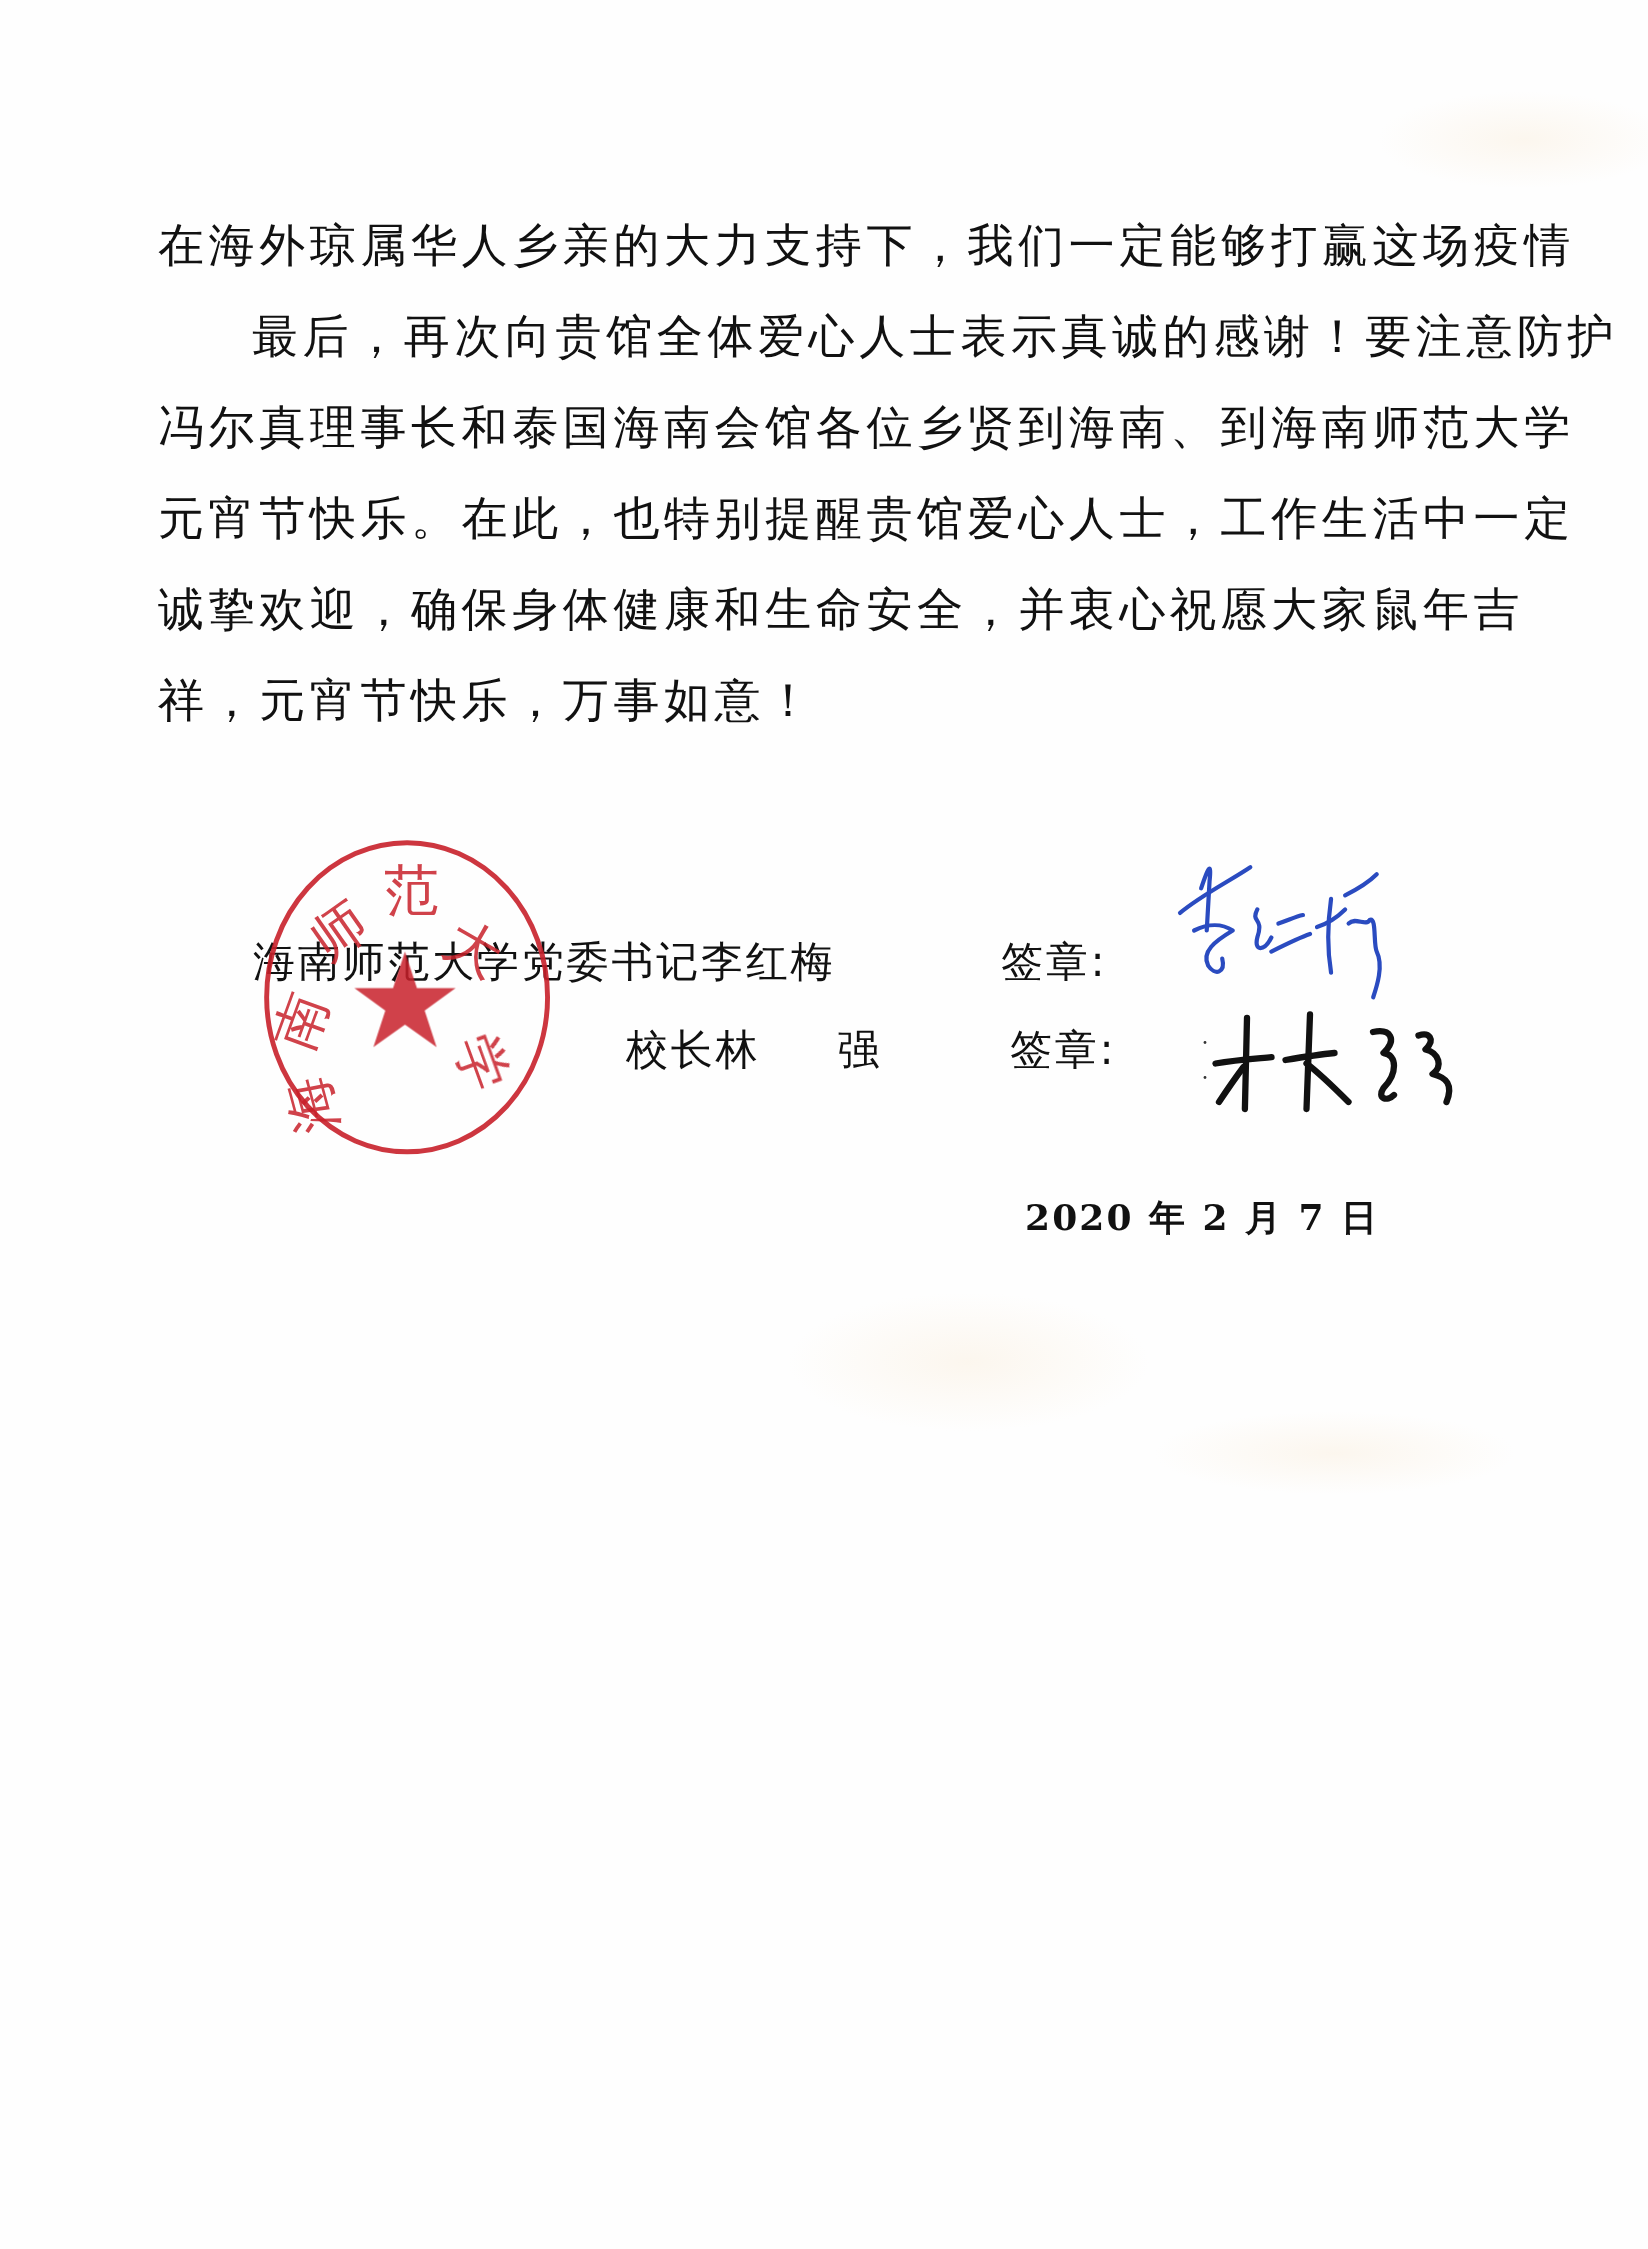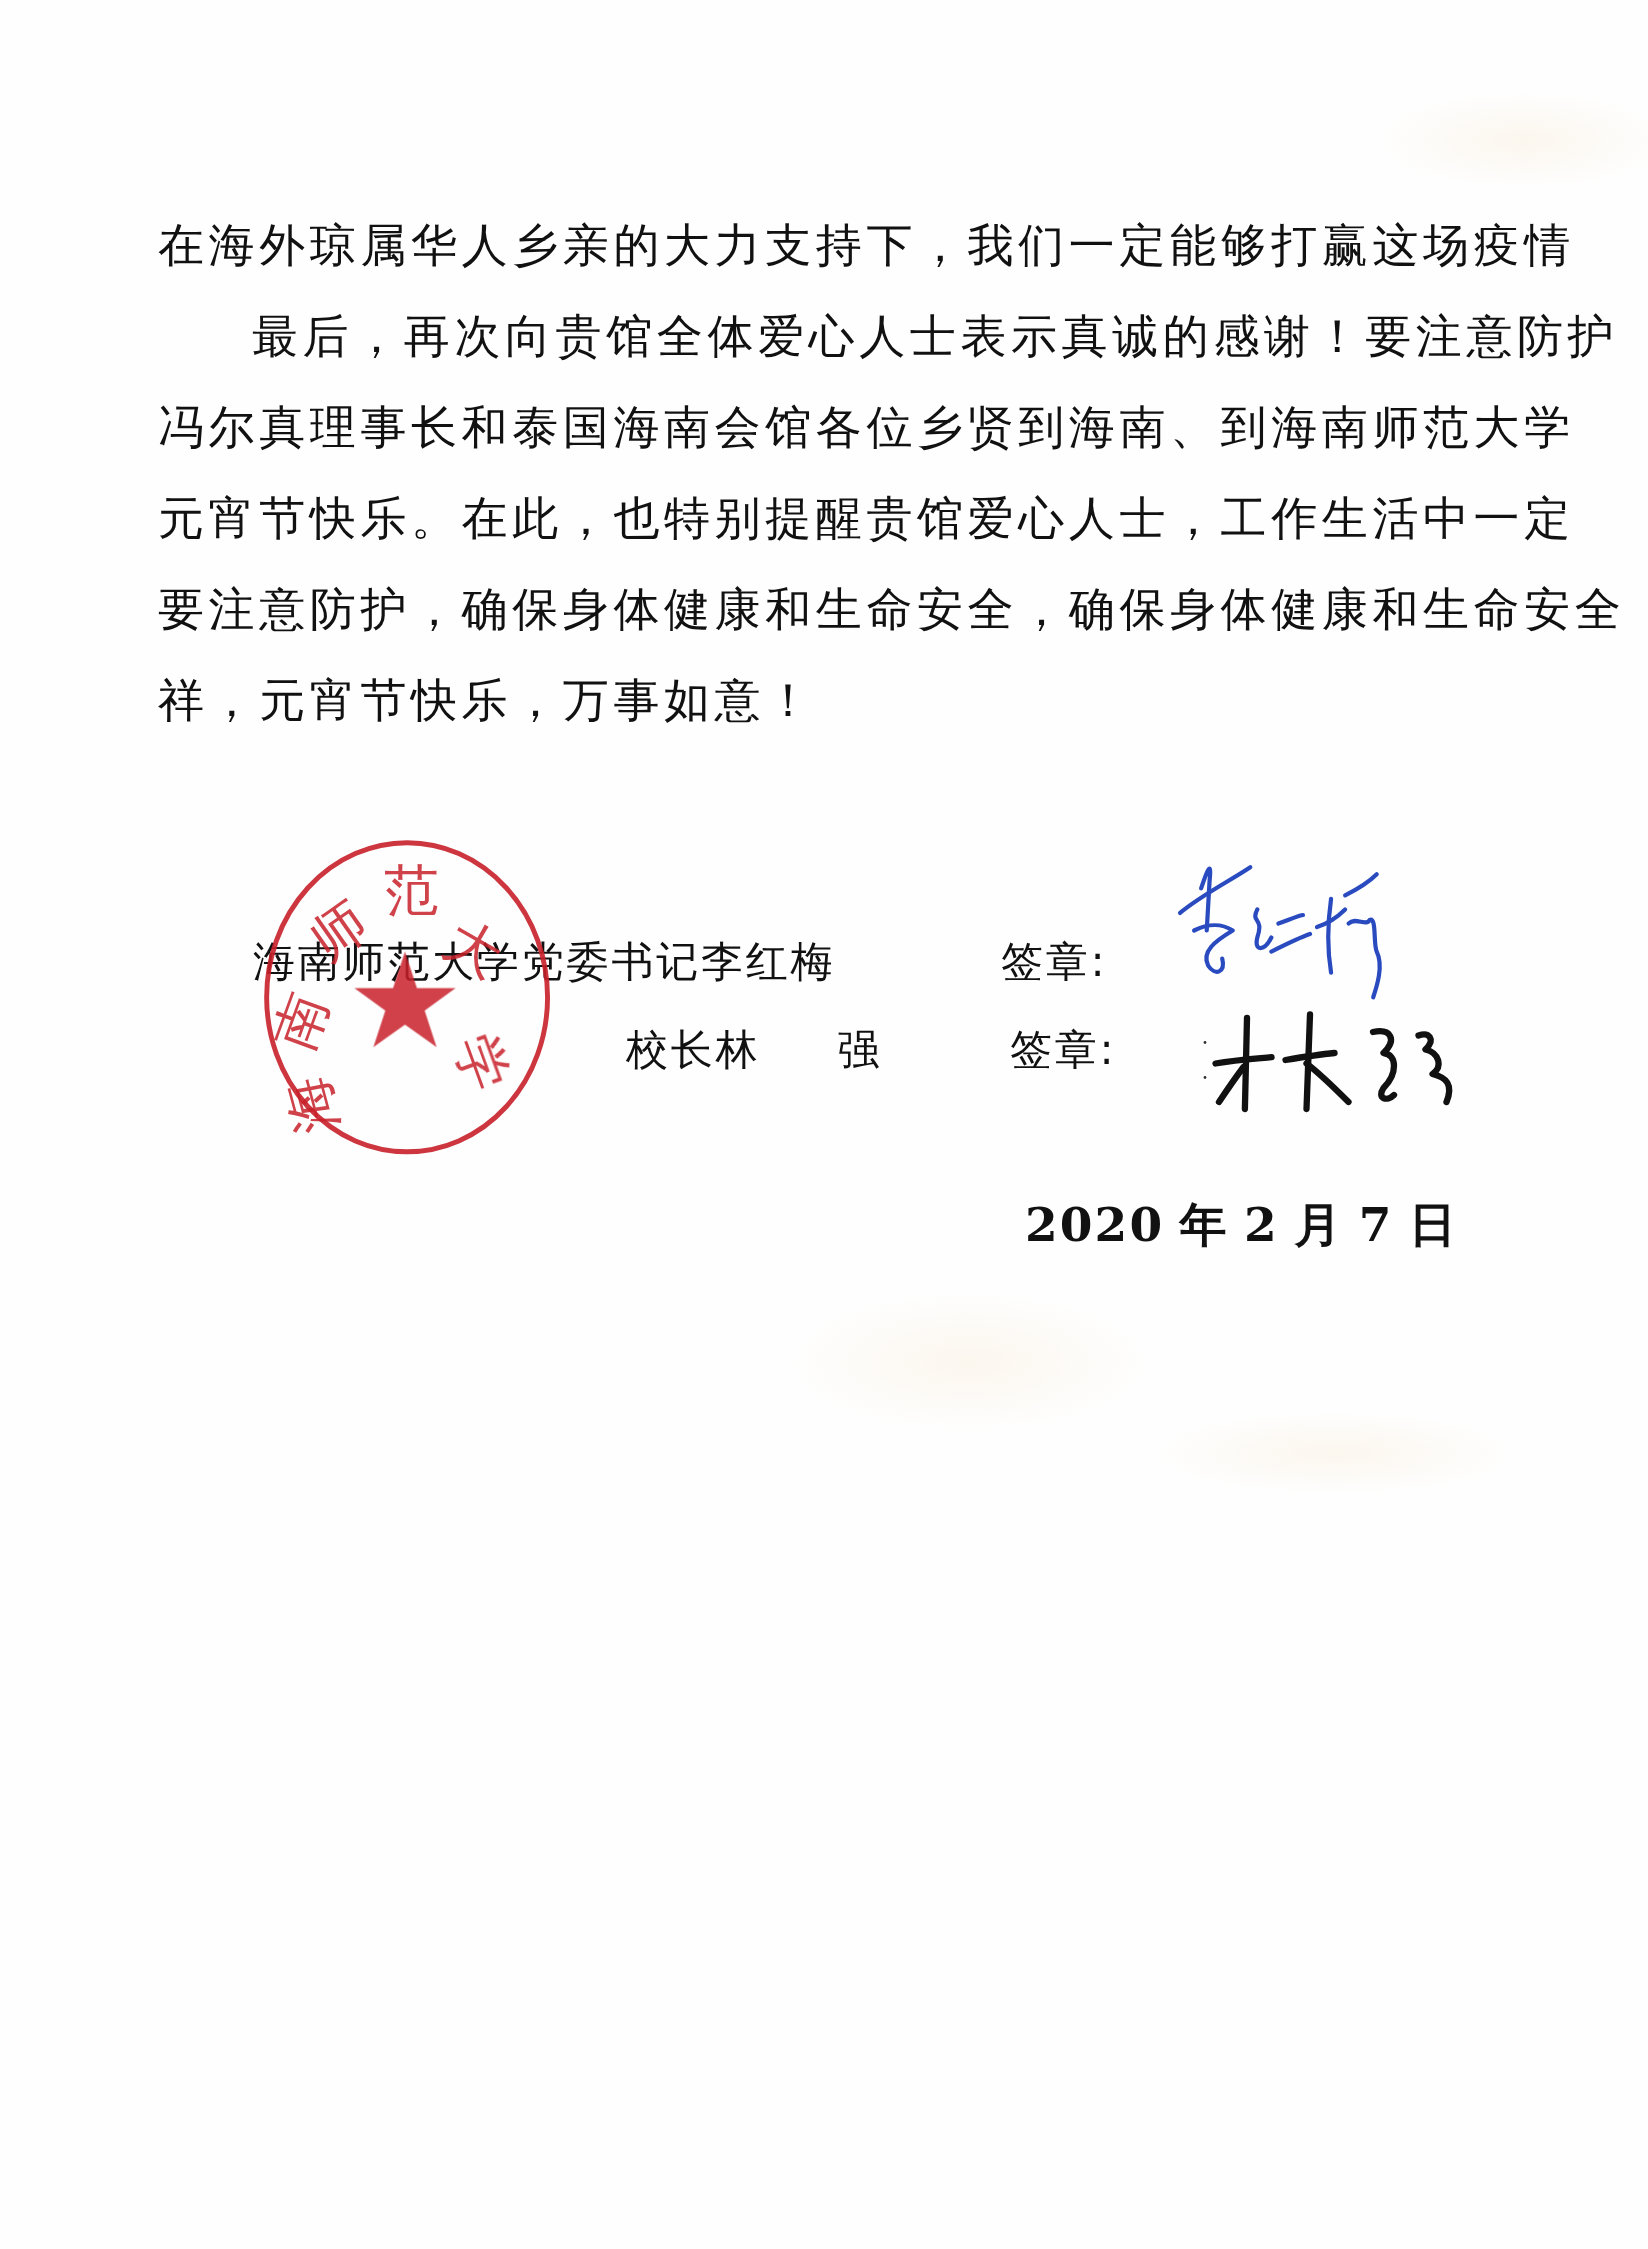--- a/index.html
+++ b/index.html
@@ -55,21 +55,21 @@
     .sig-title-1 { left: 253px; top: 934px; }
     .sig-title-2 { left: 626px; top: 1022px; }
     .sig-title-2 .gap { display: inline-block; width: 77px; }
     .sig-label-1 { left: 1001px; top: 934px; }
     .sig-label-2 { left: 1010px; top: 1022px; }
     .date {
       position: absolute;
       left: 1025px;
       top: 1194px;
       font-family: "DejaVu Serif", "Liberation Serif", serif;
-      font-size: 47px;
+      font-size: 36px;
       font-weight: bold;
       letter-spacing: 2.1px;
       white-space: nowrap;
     }
     .date .gap { display: inline-block; width: 15.4px; }
     .seal {
       position: absolute;
       left: 254px;
       top: 832px;
       width: 309px;
@@ -93,21 +93,21 @@
   <div class="stain" style="left:1152px;top:1411px;width:365px;height:84px;"></div>
 
   <div class="body-text">
     <p>
       <span class="line">在海外琼属华人乡亲的大力支持下，我们一定能够打赢这场疫情</span>
     </p>
     <p>
       <span class="line indent">最后，再次向贵馆全体爱心人士表示真诚的感谢！要注意防护</span>
       <span class="line">冯尔真理事长和泰国海南会馆各位乡贤到海南、到海南师范大学</span>
       <span class="line">元宵节快乐。在此，也特别提醒贵馆爱心人士，工作生活中一定</span>
-      <span class="line">要注意防护，确保身体健康和生命安全，确保身体健康和生命安全</span>
+      <span class="line">诚挚欢迎，确保身体健康和生命安全，并衷心祝愿大家鼠年吉</span>
       <span class="line">祥，元宵节快乐，万事如意！</span>
     </p>
   </div>
 
   <div class="sig-row sig-title-1">海南师范大学党委书记李红梅</div>
   <div class="sig-row sig-title-2"><span>校长林</span><span class="gap"></span><span>强</span></div>
   <div class="sig-row sig-label-1">签章:</div>
   <div class="sig-row sig-label-2">签章:</div>
 
   <svg class="signature sig-li" viewBox="0 0 420 240">

